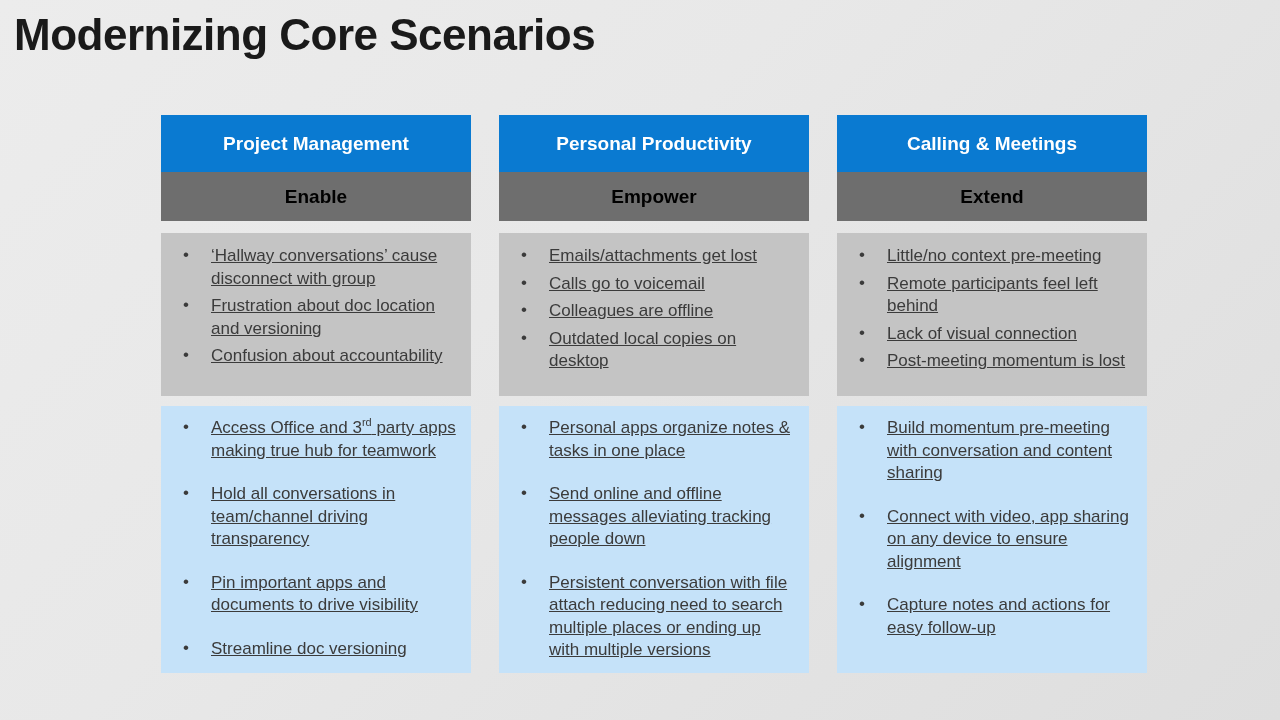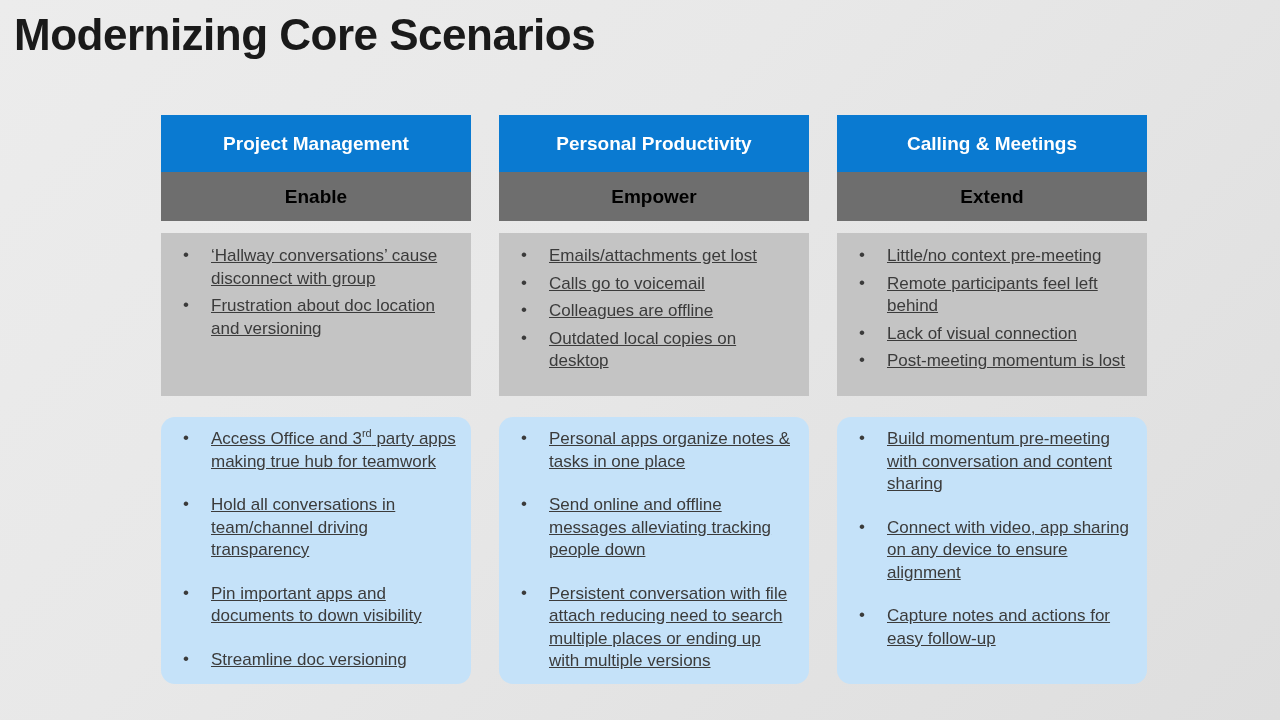--- a/index.html
+++ b/index.html
@@ -69,25 +69,24 @@
   }
   .problems {
     background: #c4c4c4;
     margin-top: 12px;
     padding: 12px 14px 12px 10px;
     box-sizing: border-box;
   }
   .problems.h-a { height: 163px; }
   .benefits {
     background: #c5e2f9;
-    margin-top: 21px;
+    margin-top: 10px;
     padding: 11px 14px 11px 10px;
     box-sizing: border-box;
     flex: 1;
-    border-radius: 14px;
   }
   ul.bullets {
     list-style: none;
     margin: 0;
     padding: 0;
   }
   ul.bullets li {
     position: relative;
     padding-left: 40px;
     font-size: 17px;
@@ -124,27 +123,28 @@
 
   <div class="columns">
 
     <div class="column">
       <div class="col-head-blue">Project Management</div>
       <div class="col-head-gray">Enable</div>
       <div class="problems h-a">
         <ul class="bullets">
           <li>‘Hallway conversations’ cause disconnect with group</li>
           <li>Frustration about doc location and versioning</li>
+          <li>Confusion about accountability</li>
         </ul>
       </div>
       <div class="benefits">
         <ul class="bullets spaced">
           <li>Access Office and 3<span class="sup">rd</span> party apps making true hub for teamwork</li>
           <li>Hold all conversations in team/channel driving transparency</li>
-          <li>Pin important apps and documents to down visibility</li>
+          <li>Pin important apps and documents to drive visibility</li>
           <li>Streamline doc versioning</li>
         </ul>
       </div>
     </div>
 
     <div class="column">
       <div class="col-head-blue">Personal Productivity</div>
       <div class="col-head-gray">Empower</div>
       <div class="problems h-a">
         <ul class="bullets">

